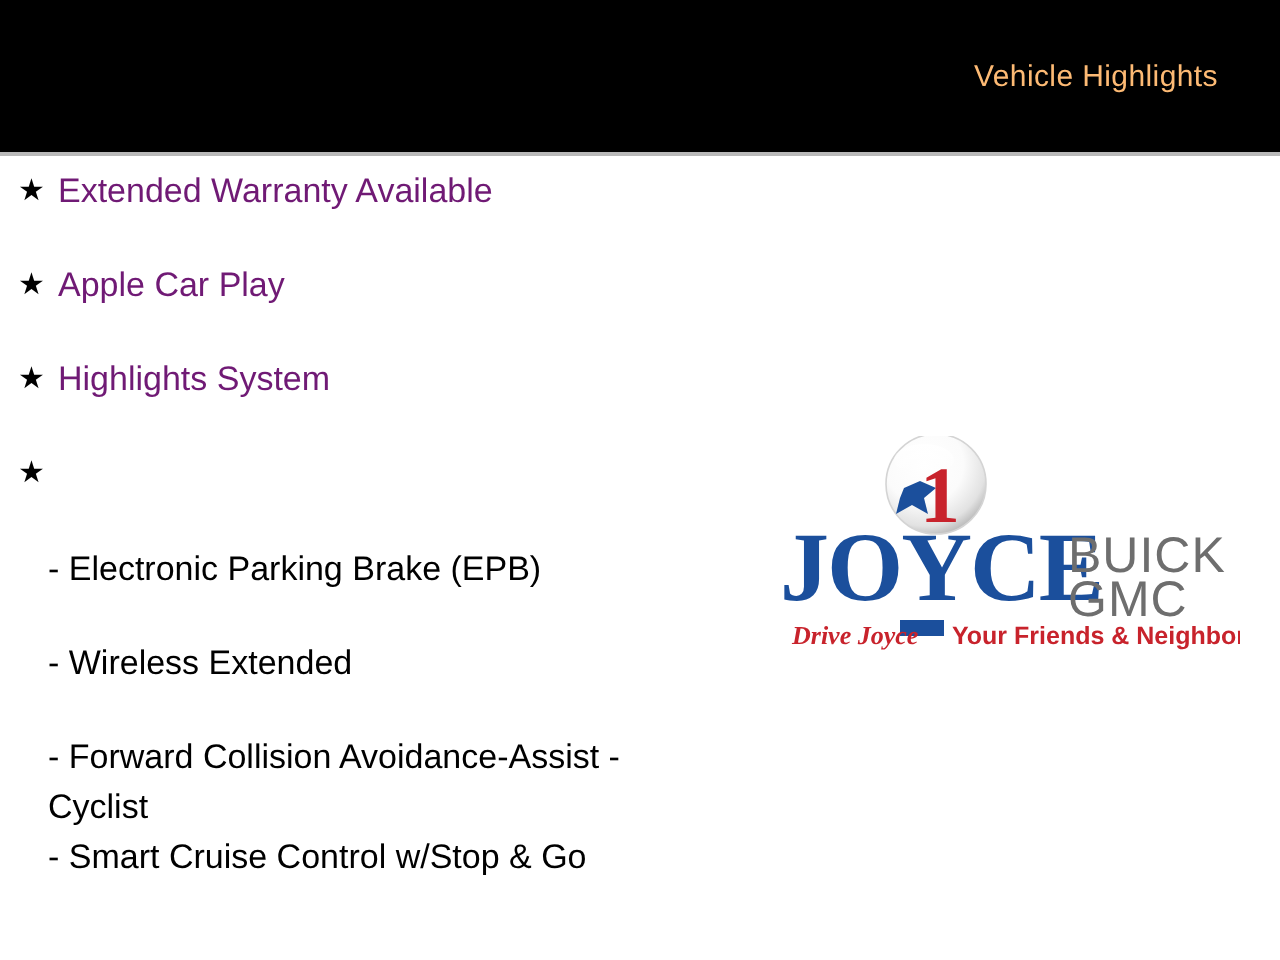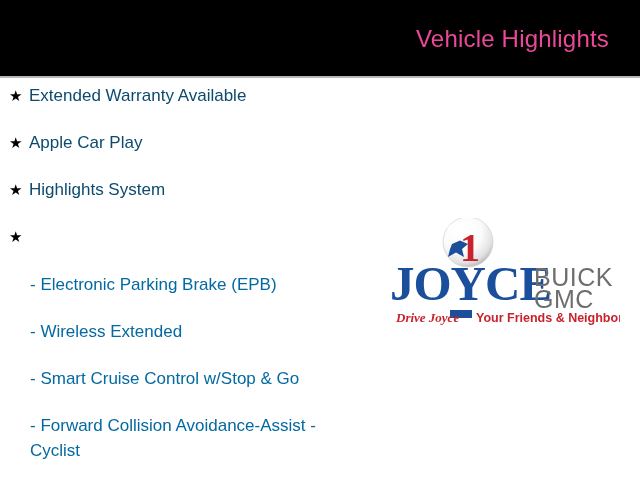--- a/index.html
+++ b/index.html
@@ -22,22 +22,22 @@
     top: 0;
     width: 640px;
     height: 76px;
     background: #000000;
     box-sizing: border-box;
   }
   #header-title {
     position: absolute;
     right: 31px;
     top: 28px;
-    color: #ec4899;
-    font-size: 24px;
+    color: #fdba74;
+    font-size: 15px;
     line-height: 22px;
     letter-spacing: 0.2px;
     white-space: nowrap;
   }
   #header-rule {
     position: absolute;
     left: 0;
     top: 76px;
     width: 640px;
     height: 2px;
@@ -61,37 +61,36 @@
     width: 20px;
     flex: 0 0 20px;
     font-size: 15px;
     line-height: 24px;
     color: #000000;
     text-align: left;
   }
   .highlight-label {
     font-size: 17px;
     line-height: 24px;
-    color: #0c4a6e;
+    color: #701a75;
     white-space: nowrap;
   }
 
   .sub-row {
     display: flex;
     align-items: flex-start;
     padding: 0 0 0 24px;
     min-height: 47px;
     width: 360px;
     box-sizing: border-box;
   }
   .sub-label {
     font-size: 17px;
     line-height: 25px;
-    color: #0369a1;
-    margin-left: 6px;
+    color: #000000;
   }
 
   
   #dealer-logo {
     position: absolute;
     left: 388px;
     top: 218px;
     width: 232px;
     height: 112px;
   }
@@ -127,25 +126,25 @@
 
   <div class="sub-row">
     <span class="sub-label">- Electronic Parking Brake (EPB)</span>
   </div>
 
   <div class="sub-row">
     <span class="sub-label">- Wireless Extended</span>
   </div>
 
   <div class="sub-row">
-    <span class="sub-label">- Smart Cruise Control w/Stop &amp; Go</span>
+    <span class="sub-label">- Forward Collision Avoidance-Assist - Cyclist</span>
   </div>
 
   <div class="sub-row">
-    <span class="sub-label">- Forward Collision Avoidance-Assist - Cyclist</span>
+    <span class="sub-label">- Smart Cruise Control w/Stop &amp; Go</span>
   </div>
 
 </div>
 
 <div id="dealer-logo">
   <svg width="232" height="112" viewBox="0 0 232 112">
     <defs>
       <radialGradient id="sphereGrad" cx="38%" cy="30%" r="72%">
         <stop offset="0%" stop-color="#ffffff"></stop>
         <stop offset="55%" stop-color="#fbfbfb"></stop>

